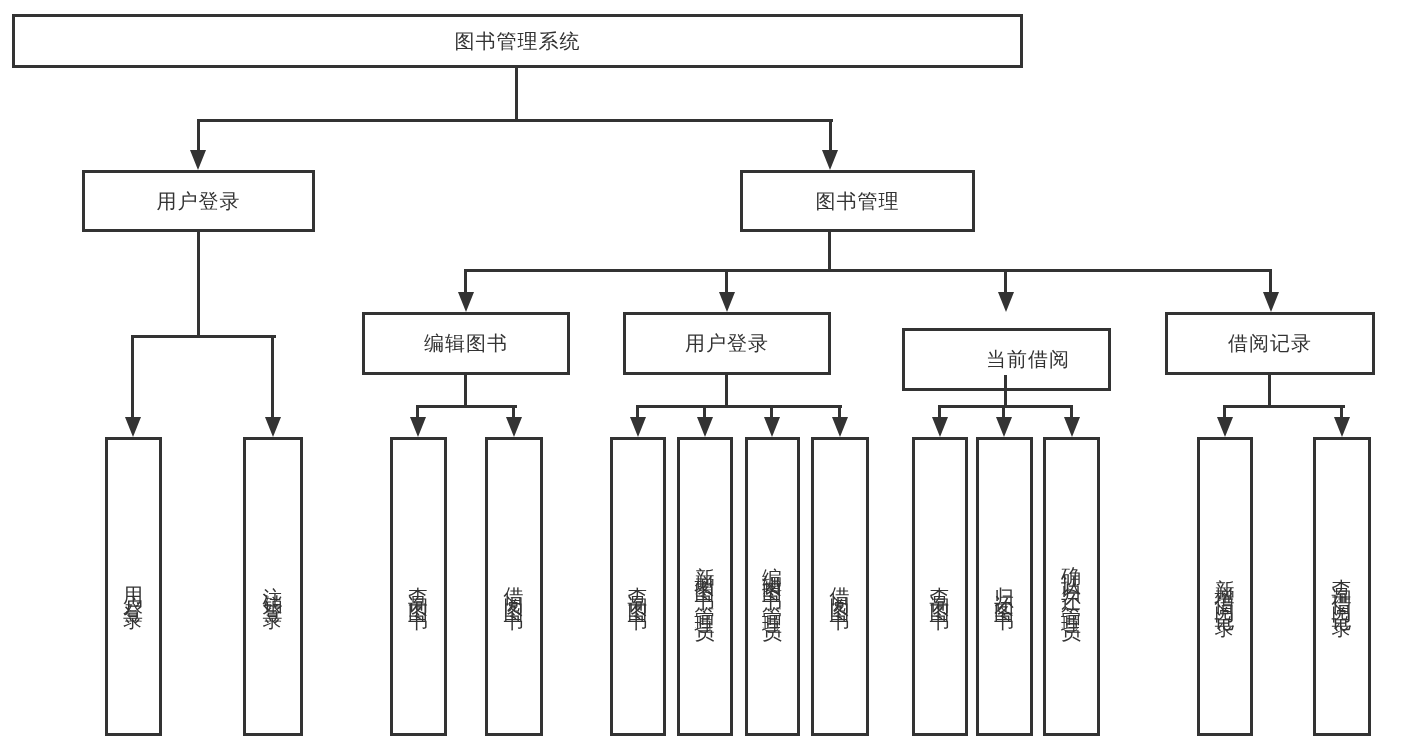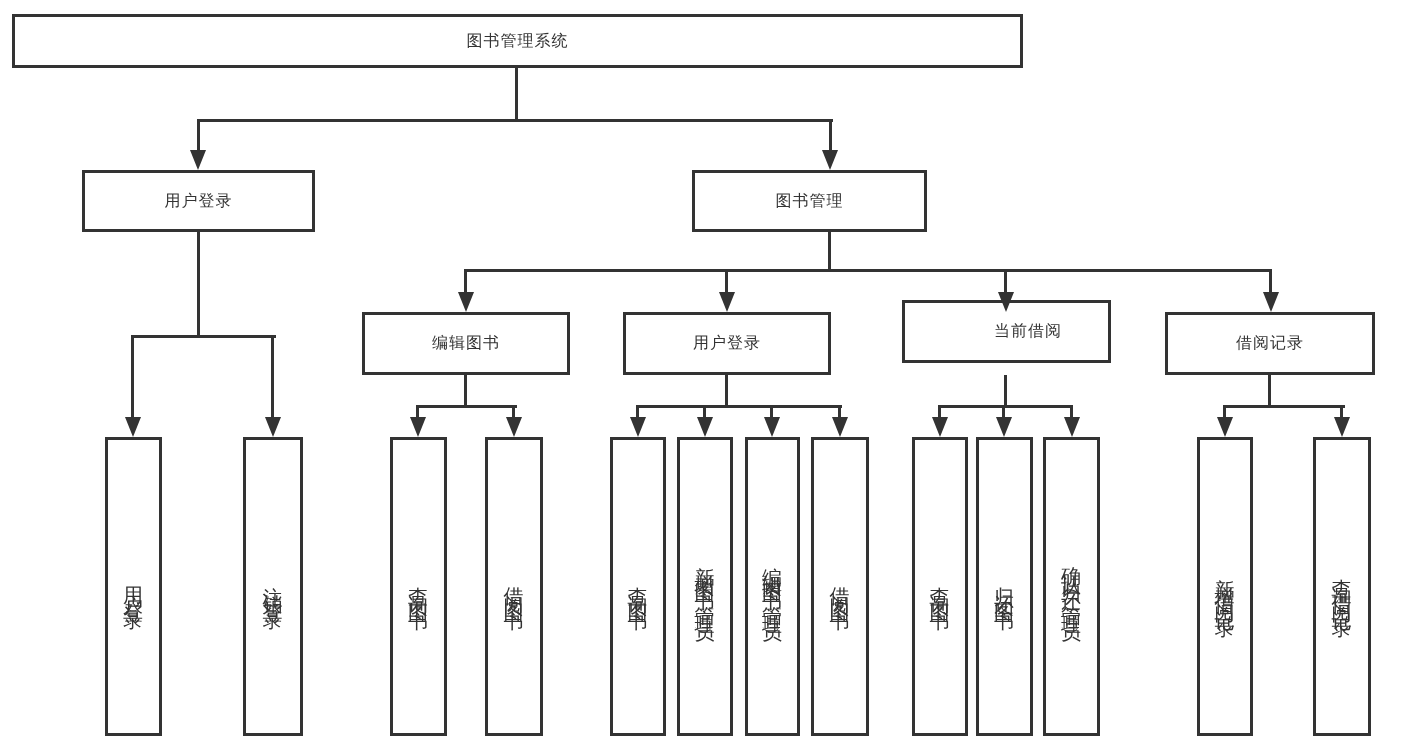--- a/index.html
+++ b/index.html
@@ -12,21 +12,21 @@
     overflow:hidden;
   }
   .node{
     position:absolute;
     box-sizing:border-box;
     border:3px solid #333333;
     background:#ffffff;
     display:flex;
     align-items:center;
     justify-content:center;
-    font-size:16px;
+    font-size:20px;
     letter-spacing:1px;
     text-align:center;
   }
   .vnode{
     writing-mode:vertical-rl;
     text-orientation:mixed;
     letter-spacing:8px;
     line-height:1.1;
     font-size:20px;
   }
@@ -53,25 +53,25 @@
   }
 </style>
 </head>
 <body>
 
 <div class="canvas">
 
   <div class="node" style="left:12px;top:14px;width:1011px;height:54px;">图书管理系统</div>
 
   <div class="node" style="left:82px;top:170px;width:233px;height:62px;">用户登录</div>
-  <div class="node" style="left:692px;top:170px;width:235px;height:62px;">图书管理</div>
+  <div class="node" style="left:740px;top:170px;width:235px;height:62px;">图书管理</div>
 
   <div class="node" style="left:362px;top:312px;width:208px;height:63px;">编辑图书</div>
   <div class="node" style="left:623px;top:312px;width:208px;height:63px;">用户登录</div>
-  <div class="node" style="left:902px;top:300px;width:209px;height:63px;padding-left:43px;">当前借阅</div>
+  <div class="node" style="left:902px;top:328px;width:209px;height:63px;padding-left:43px;">当前借阅</div>
   <div class="node" style="left:1165px;top:312px;width:210px;height:63px;">借阅记录</div>
 
   <div class="node vnode" style="left:105px;top:437px;width:57px;height:299px;">用户登录</div>
   <div class="node vnode" style="left:243px;top:437px;width:60px;height:299px;">注销登录</div>
 
   <div class="node vnode" style="left:390px;top:437px;width:57px;height:299px;">查询图书</div>
   <div class="node vnode" style="left:485px;top:437px;width:58px;height:299px;">借阅图书</div>
 
   <div class="node vnode" style="left:610px;top:437px;width:56px;height:299px;">查询图书</div>
   <div class="node vnode" style="left:677px;top:437px;width:56px;height:299px;">新增图书（管理员）</div>

